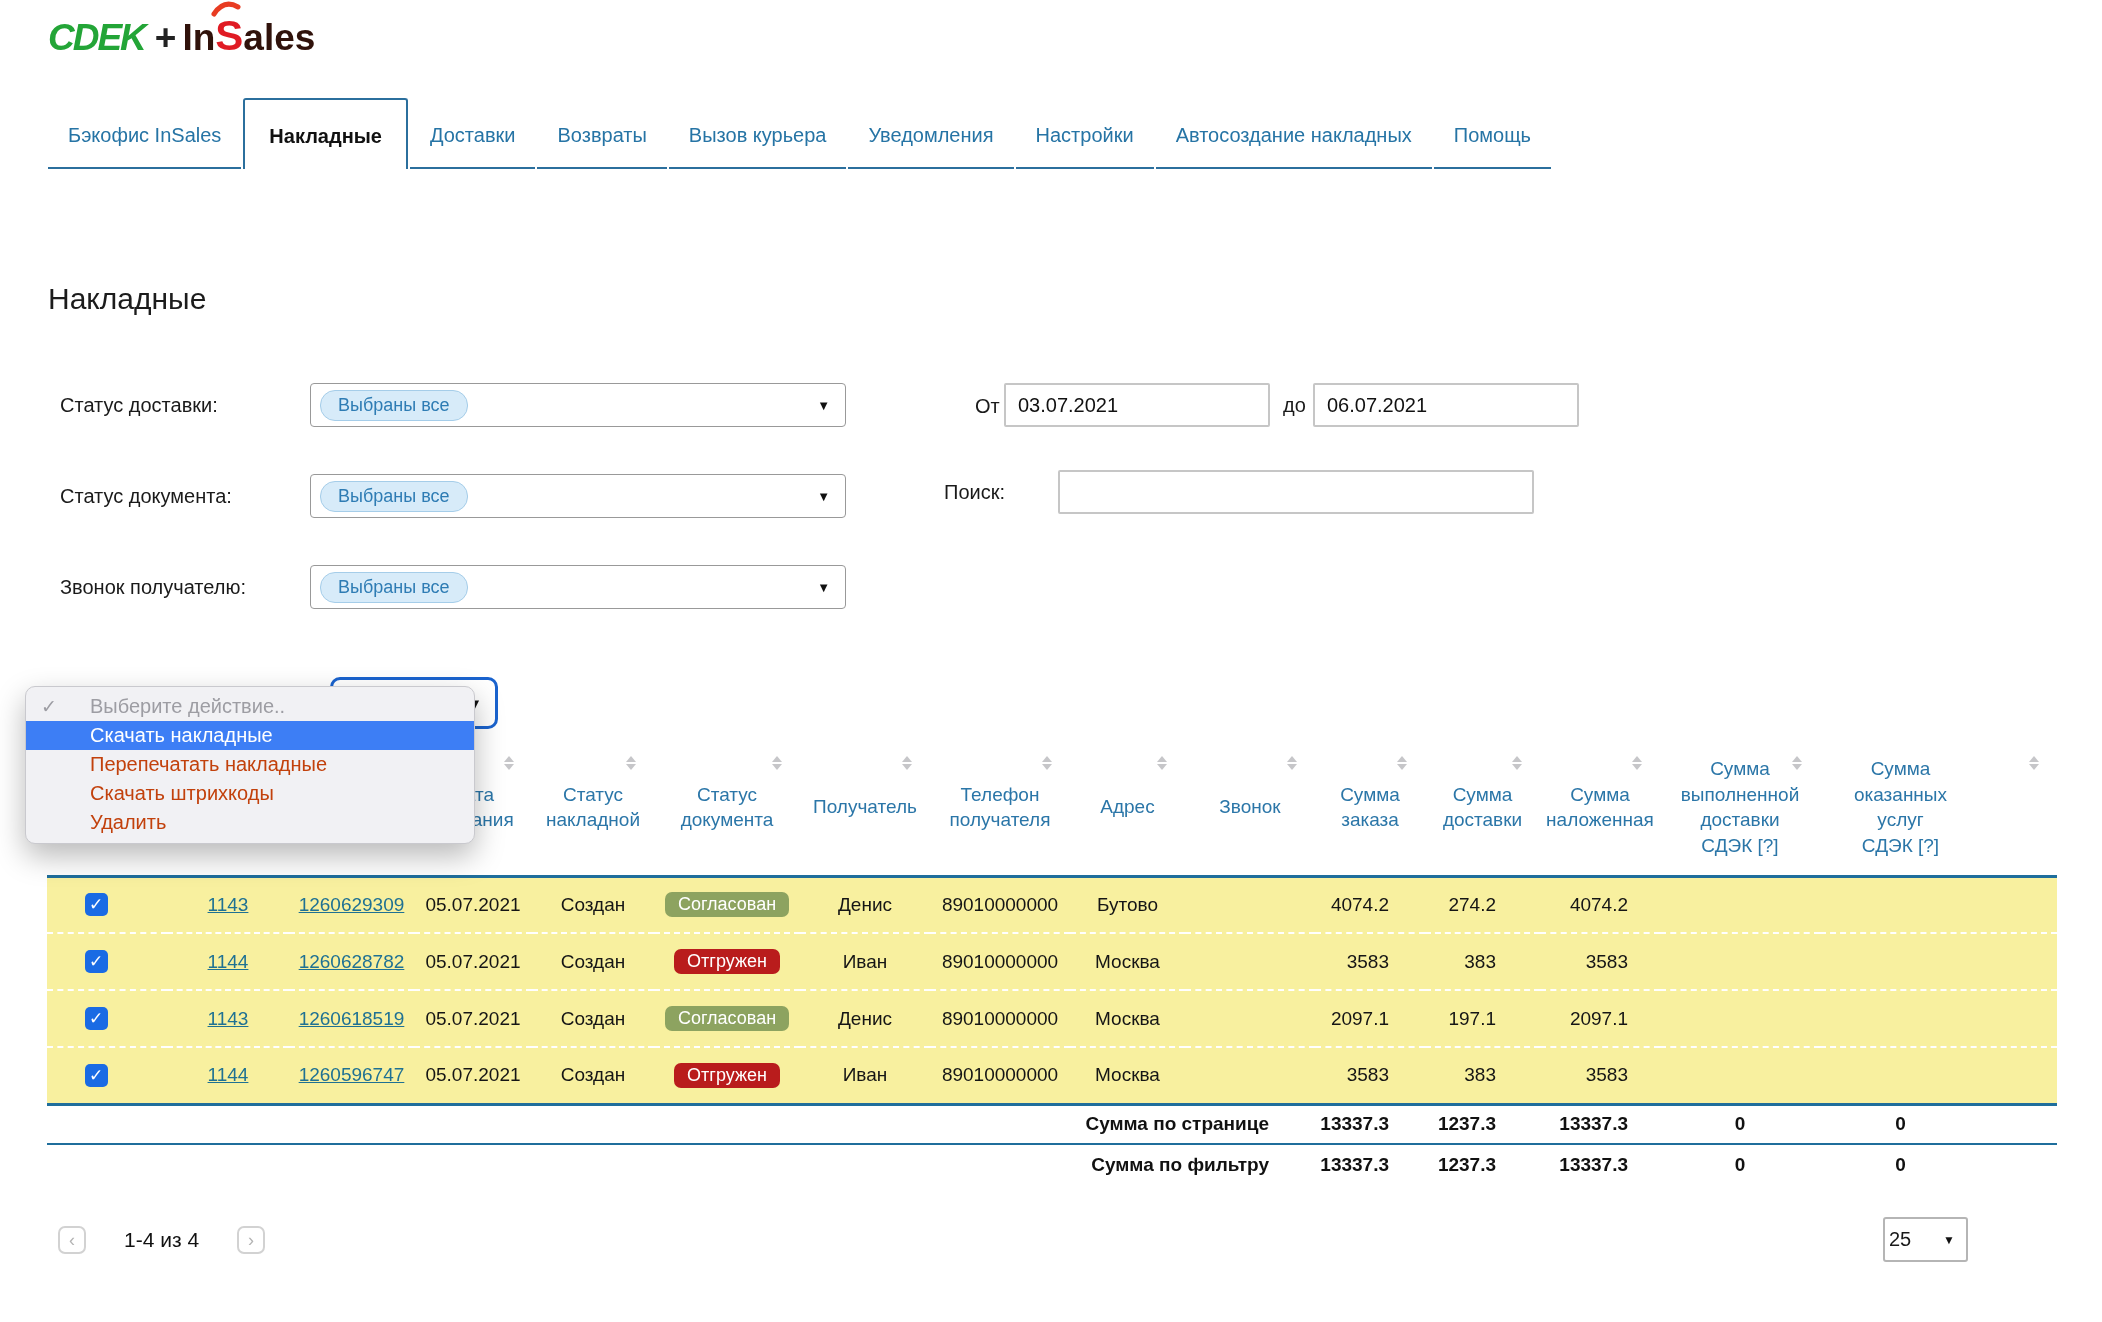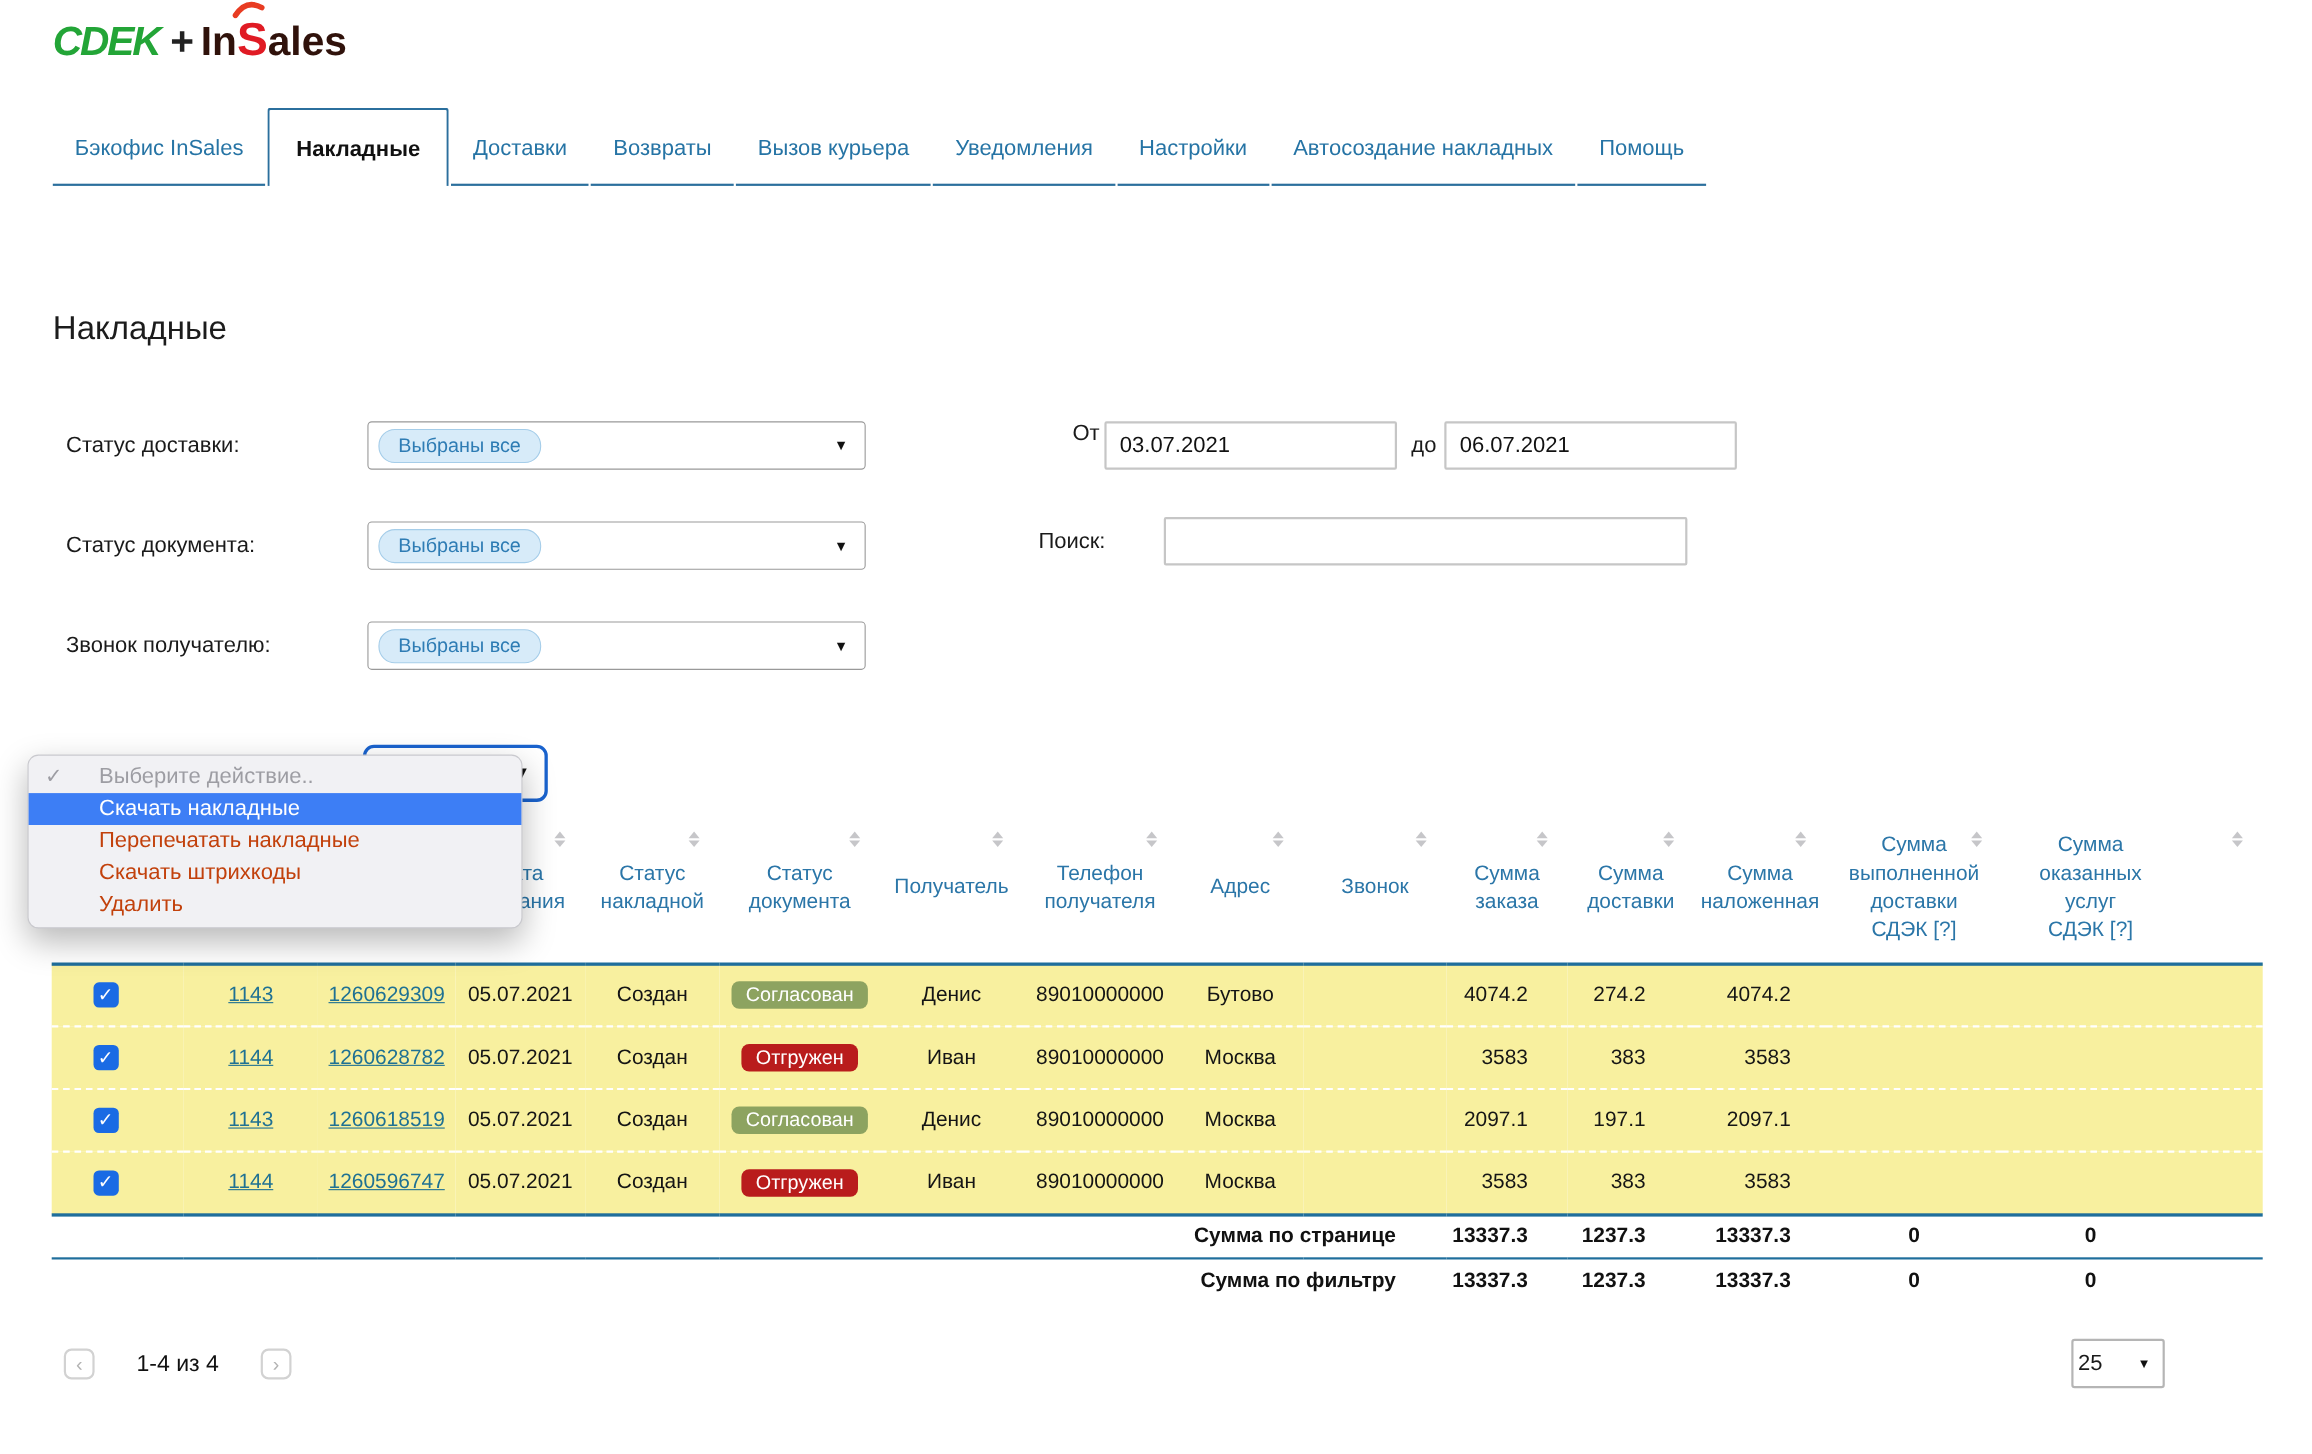--- a/index.html
+++ b/index.html
@@ -21,22 +21,22 @@
   .tab { font-size: 20px; color: #2674a5; padding: 12px 20px 20px; border-bottom: 2px solid #2b6f9d;
          margin-right: 2px; white-space: nowrap; cursor: pointer; }
   .tab.active { color: #111; font-weight: bold; border: 2px solid #2b6f9d; border-bottom: none;
          border-radius: 3px 3px 0 0; padding: 25px 24px 21px; background: #fff; }
 
   
   #page-title { position: absolute; left: 48px; top: 282px; font-size: 30px; color: #1c1c1c; }
 
   
   .flabel { position: absolute; font-size: 20px; line-height: 44px; color: #1a1a1a; white-space: nowrap; }
-  .fselect { position: absolute; width: 453px; height: 44px; background: #fff; border: 1px solid #999;
-             border-radius: 4px; display: flex; align-items: center; padding-left: 9px; cursor: pointer; margin-left: 24px; }
+  .fselect { position: absolute; width: 536px; height: 44px; background: #fff; border: 1px solid #999;
+             border-radius: 4px; display: flex; align-items: center; padding-left: 9px; cursor: pointer; }
   .pill { background: #d7ebf9; border: 1px solid #a5cde9; color: #2e7cb4; border-radius: 15px;
           padding: 4px 17px; font-size: 18px; }
   .caret { position: absolute; right: 15px; top: 50%; transform: translateY(-50%); font-size: 13px; color: #111; }
   .dinput { position: absolute; height: 44px; border: 2px solid #c6c6c6; border-radius: 2px; font-size: 20px;
             padding-left: 12px; font-family: inherit; color: #111; background: #fff; }
 
   
   #action-select { position: absolute; left: 330px; top: 677px; width: 168px; height: 52px; background: #fff;
     border: 3px solid #1a63ce; border-radius: 10px; z-index: 5; cursor: pointer; }
   #action-select .caret { right: 13px; font-size: 15px; }
@@ -128,21 +128,21 @@
     <span class="pill">Выбраны все</span>
     <span class="caret">▼</span>
   </div>
 
   <div class="flabel" style="left:60px; top:565px;">Звонок получателю:</div>
   <div class="fselect" style="left:310px; top:565px;">
     <span class="pill">Выбраны все</span>
     <span class="caret">▼</span>
   </div>
 
-  <div class="flabel" style="left:975px; top:372px;">От</div>
+  <div class="flabel" style="left:975px; top:384px;">От</div>
   <input class="dinput" style="left: 1004px; top: 383px; width: 266px;" value="03.07.2021">
   <div class="flabel" style="left:1283px; top:383px;">до</div>
   <input class="dinput" style="left: 1313px; top: 383px; width: 266px;" value="06.07.2021">
 
   <div class="flabel" style="left:944px; top:470px;">Поиск:</div>
   <input class="dinput" style="left: 1058px; top: 470px; width: 476px;" value="">
 
   <div id="action-select">
     <span class="caret">▼</span>
   </div>

